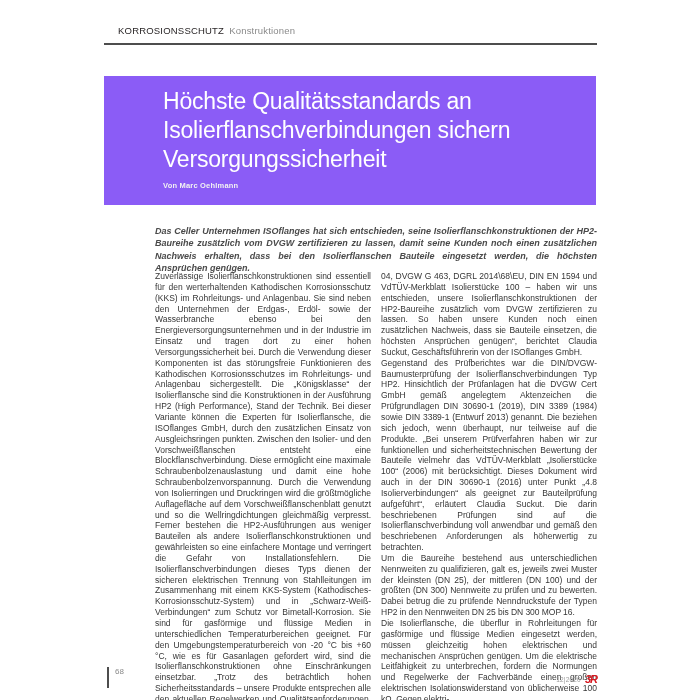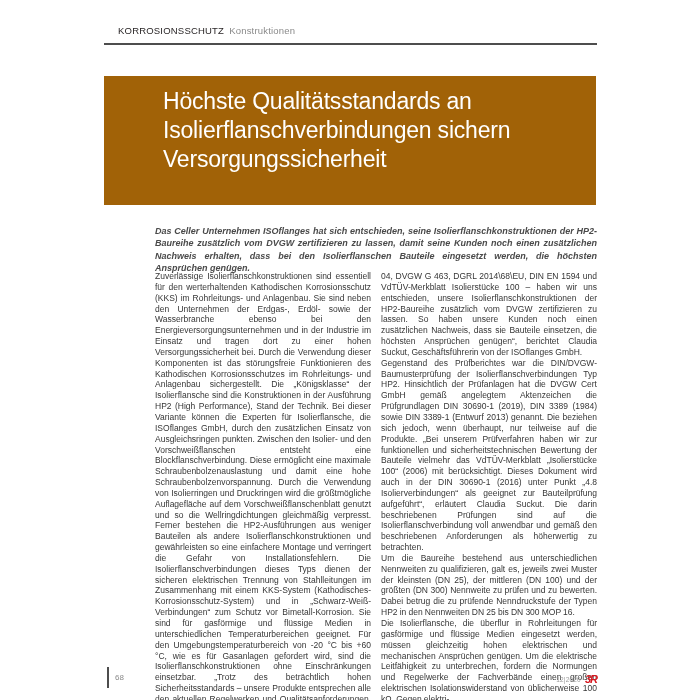--- a/index.html
+++ b/index.html
@@ -19,21 +19,21 @@
   .running-head .cat{font-weight:normal;color:#231f20;}
   .running-head .topic{color:#8a8a8a;margin-left:5px;}
   .header-rule{
     position:absolute;top:43px;left:104px;width:493px;height:2px;
     background:#4d4d4d;
   }
 
   
   .title-block{
     position:absolute;top:76px;left:104px;width:492px;height:129px;
-    background:#a16207;box-sizing:border-box;
+    background:#8b5cf6;box-sizing:border-box;
     padding:11px 30px 0 59px;
   }
   .title-block h1{
     margin:0;font-size:23px;line-height:29px;font-weight:400;
     letter-spacing:-0.2px;color:#ffffff;max-width:405px;
   }
   .byline{
     margin-top:7px;font-size:7.5px;font-weight:bold;color:#f2f2f2;
     letter-spacing:.2px;
   }
@@ -53,21 +53,21 @@
   }
   .col{flex:1 1 0;min-width:0;}
   .col p{
     margin:0;font-size:8.5px;line-height:10.85px;color:#363636;
     text-align:justify;hyphens:auto;-webkit-hyphens:auto;
     word-spacing:-0.2px;
   }
 
   
   .footer-left{
-    position:absolute;left:107px;top:667px;display:flex;align-items:center;
+    position:absolute;left:107px;top:667px;display:flex;
   }
   .footer-left .bar{
     display:inline-block;width:2px;height:21px;background:#4d4d4d;margin-right:6px;
   }
   .footer-left .pageno{font-size:8px;color:#8a8a8a;}
   .footer-right{
     position:absolute;right:103px;top:674px;display:flex;align-items:center;gap:4px;
   }
   .footer-right .issue{font-size:6.5px;color:#9a9a9a;letter-spacing:.2px;}
   .footer-right .logo{
@@ -80,20 +80,21 @@
 
 <div class="page">
 
   <div class="running-head">
     <span class="cat">KORROSIONSSCHUTZ</span><span class="topic">Konstruktionen</span>
   </div>
   <div class="header-rule"></div>
 
   <div class="title-block">
     <h1>Höchste Qualitätsstandards an Isolierflanschverbindungen sichern Versorgungssicherheit</h1>
+    <div class="byline">Von Marc Oehlmann</div>
   </div>
 
   <p class="abstract">Das Celler Unternehmen ISOflanges hat sich entschieden, seine Isolierflanschkonstruktionen der HP2-Baureihe zusätzlich vom DVGW zertifizieren zu lassen, damit seine Kunden noch einen zusätzlichen Nachweis erhalten, dass bei den Isolierflanschen Bauteile eingesetzt werden, die höchsten Ansprüchen genügen.</p>
 
   <div class="columns">
     <div class="col">
       <p>Zuverlässige Isolierflanschkonstruktionen sind essentiell für den werterhaltenden Kathodischen Korrosionsschutz (KKS) im Rohrleitungs- und Anlagenbau. Sie sind neben den Unternehmen der Erdgas-, Erdöl- sowie der Wasserbranche ebenso bei den Energieversorgungsunternehmen und in der Industrie im Einsatz und tragen dort zu einer hohen Versorgungssicherheit bei. Durch die Verwendung dieser Komponenten ist das störungsfreie Funktionieren des Kathodischen Korrosionsschutzes im Rohrleitungs- und Anlagenbau sichergestellt. Die „Königsklasse“ der Isolierflansche sind die Konstruktionen in der Ausführung HP2 (High Performance), Stand der Technik. Bei dieser Variante können die Experten für Isolierflansche, die ISOflanges GmbH, durch den zusätzlichen Einsatz von Ausgleichsringen punkten. Zwischen den Isolier- und den Vorschweißflanschen entsteht eine Blockflanschverbindung. Diese ermöglicht eine maximale Schraubenbolzenauslastung und damit eine hohe Schraubenbolzenvorspannung. Durch die Verwendung von Isolierringen und Druckringen wird die größtmögliche Auflagefläche auf dem Vorschweißflanschenblatt genutzt und so die Wellringdichtungen gleichmäßig verpresst. Ferner bestehen die HP2-Ausführungen aus weniger Bauteilen als andere Isolierflanschkonstruktionen und gewährleisten so eine einfachere Montage und verringert die Gefahr von Installationsfehlern. Die Isolierflanschverbindungen dieses Typs dienen der sicheren elektrischen Trennung von Stahlleitungen im Zusammenhang mit einem KKS-System (Kathodisches-Korrosionsschutz-System) und in „Schwarz-Weiß-Verbindungen“ zum Schutz vor Bimetall-Korrosion. Sie sind für gasförmige und flüssige Medien in unterschiedlichen Temperaturbereichen geeignet. Für den Umgebungstemperaturbereich von -20 °C bis +60 °C, wie es für Gasanlagen gefordert wird, sind die Isolierflanschkonstruktionen ohne Einschränkungen einsetzbar. „Trotz des beträchtlich hohen Sicherheitsstandards – unsere Produkte entsprechen alle den aktuellen Regelwerken und Qualitätsanforderungen, wie DIN 30690-1:2016-</p>
     </div>
     <div class="col">
       <p>04, DVGW G 463, DGRL 2014\68\EU, DIN EN 1594 und VdTÜV-Merkblatt Isolierstücke 100 – haben wir uns entschieden, unsere Isolierflanschkonstruktionen der HP2-Baureihe zusätzlich vom DVGW zertifizieren zu lassen. So haben unsere Kunden noch einen zusätzlichen Nachweis, dass sie Bauteile einsetzen, die höchsten Ansprüchen genügen“, berichtet Claudia Suckut, Geschäftsführerin von der ISOflanges GmbH.</p>

